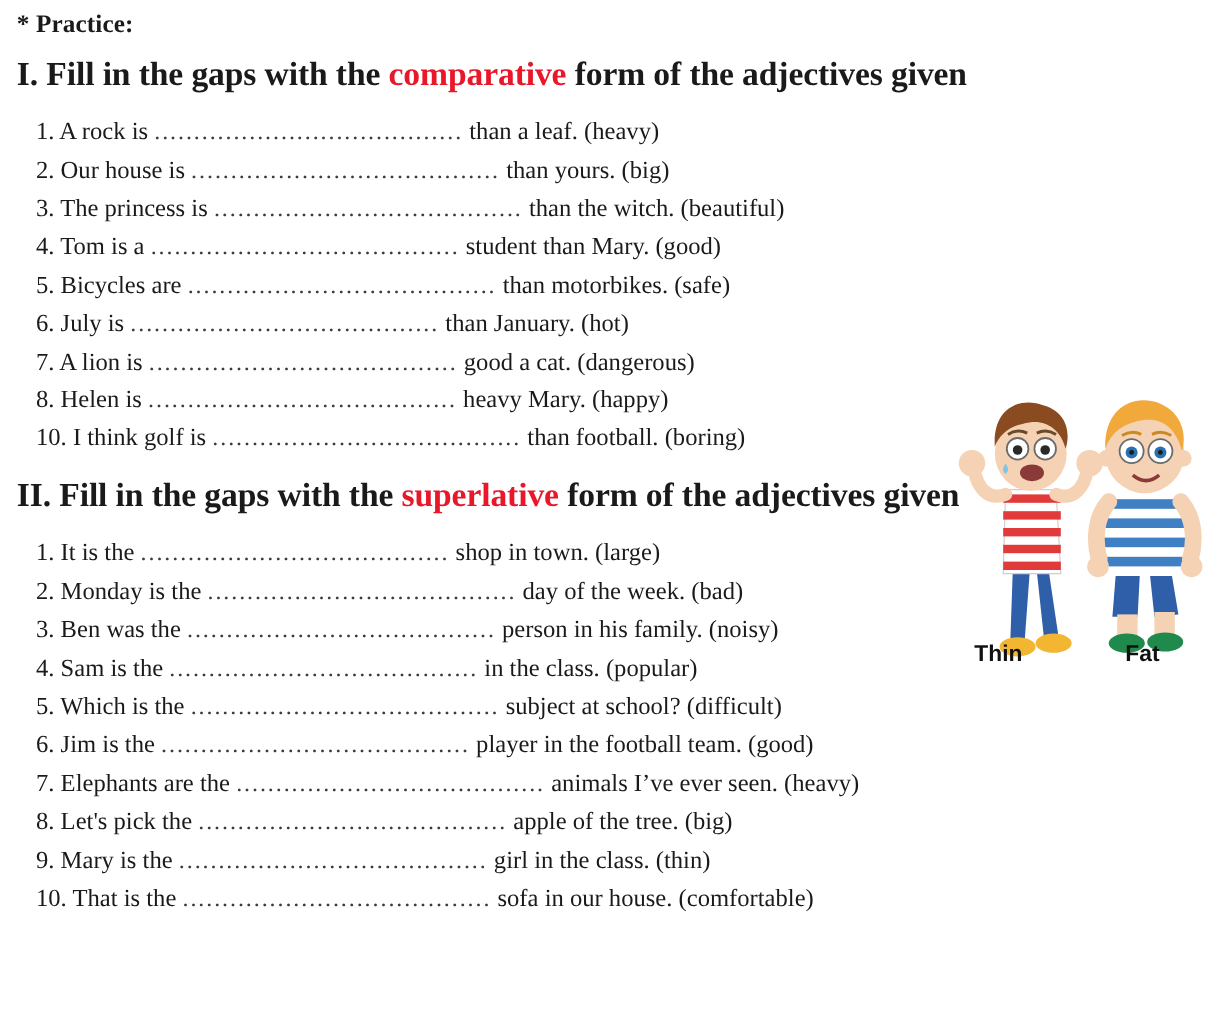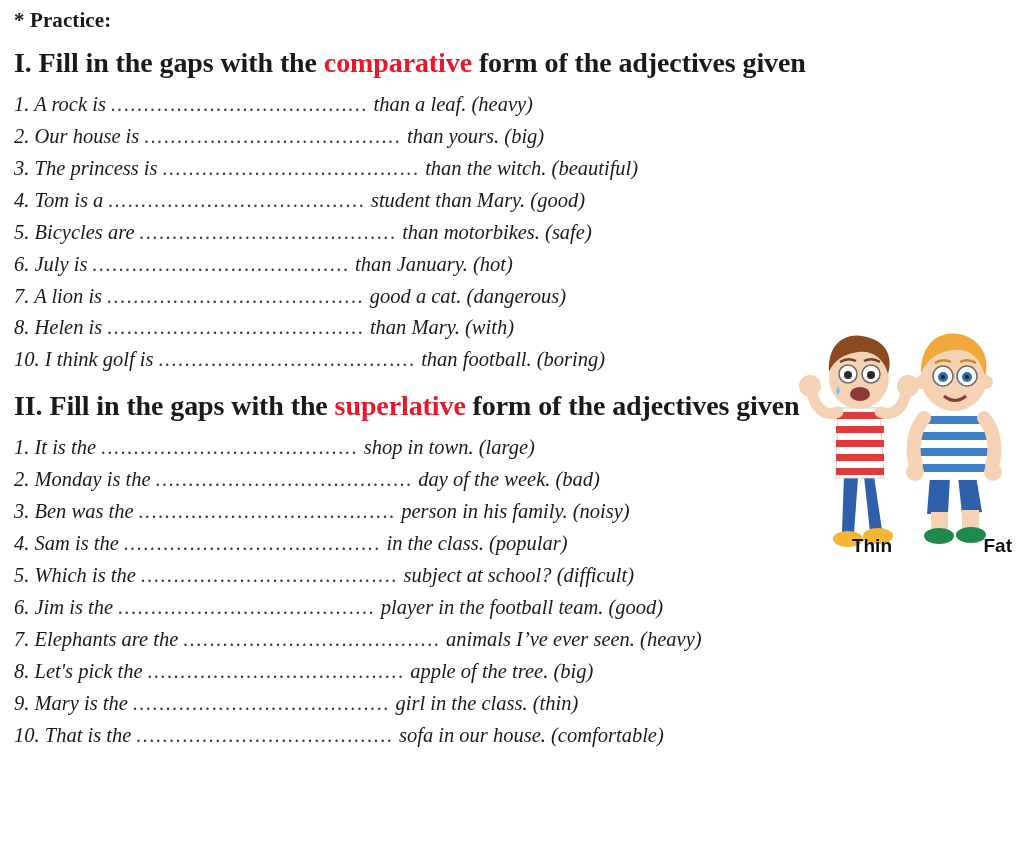--- a/index.html
+++ b/index.html
@@ -30,23 +30,22 @@
     font-size: 28px;
     font-weight: bold;
     margin: 14px 0 10px 0;
     letter-spacing: -.1px;
   }
   .section-heading .accent {
     color: #e8172a;
   }
   ol.qlist {
     list-style: none;
-    margin: 0;
+    margin: 16px;
     padding: 0;
-    font-style: italic;
   }
   ol.qlist li {
     font-size: 20.5px;
     line-height: 1.46;
     white-space: nowrap;
     padding: 1px 0;
   }
   .num { }
   .gap {
     letter-spacing: 1.6px;
@@ -66,42 +65,42 @@
     left: 0;
     top: 235px;
     width: 240px;
     display: flex;
     justify-content: space-around;
     font-family: "Liberation Sans", sans-serif;
     font-weight: bold;
     font-size: 19px;
     color: #111;
   }
-  .labels span { width: 50%; text-align: right; }
+  .labels span { width: 50%; text-align: center; }
 </style>
 </head>
 <body>
 
 <div class="page">
 
   <div class="practice-title">* Practice:</div>
 
   <div class="section-heading">
     <span>I. Fill in the gaps with the </span><span class="accent">comparative</span><span> form of the adjectives given</span>
   </div>
 
   <ol class="qlist">
     <li><span class="num">1.</span><span> A rock is </span><span class="gap">.......................................</span><span> than a leaf. (heavy)</span></li>
     <li><span class="num">2.</span><span> Our house is </span><span class="gap">.......................................</span><span> than yours. (big)</span></li>
     <li><span class="num">3.</span><span> The princess is </span><span class="gap">.......................................</span><span> than the witch. (beautiful)</span></li>
     <li><span class="num">4.</span><span> Tom is a </span><span class="gap">.......................................</span><span> student than Mary. (good)</span></li>
     <li><span class="num">5.</span><span> Bicycles are </span><span class="gap">.......................................</span><span> than motorbikes. (safe)</span></li>
     <li><span class="num">6.</span><span> July is </span><span class="gap">.......................................</span><span> than January. (hot)</span></li>
     <li><span class="num">7.</span><span> A lion is </span><span class="gap">.......................................</span><span> good a cat. (dangerous)</span></li>
-    <li><span class="num">8.</span><span> Helen is </span><span class="gap">.......................................</span><span> than Mary. (with)</span></li>
+    <li><span class="num">8.</span><span> Helen is </span><span class="gap">.......................................</span><span> heavy Mary. (happy)</span></li>
     <li><span class="num">10.</span><span> I think golf is </span><span class="gap">.......................................</span><span> than football. (boring)</span></li>
   </ol>
 
   <div class="section-heading">
     <span>II. Fill in the gaps with the </span><span class="accent">superlative</span><span> form of the adjectives given</span>
   </div>
 
   <ol class="qlist">
     <li><span class="num">1.</span><span> It is the </span><span class="gap">.......................................</span><span> shop in town. (large)</span></li>
     <li><span class="num">2.</span><span> Monday is the </span><span class="gap">.......................................</span><span> day of the week. (bad)</span></li>

